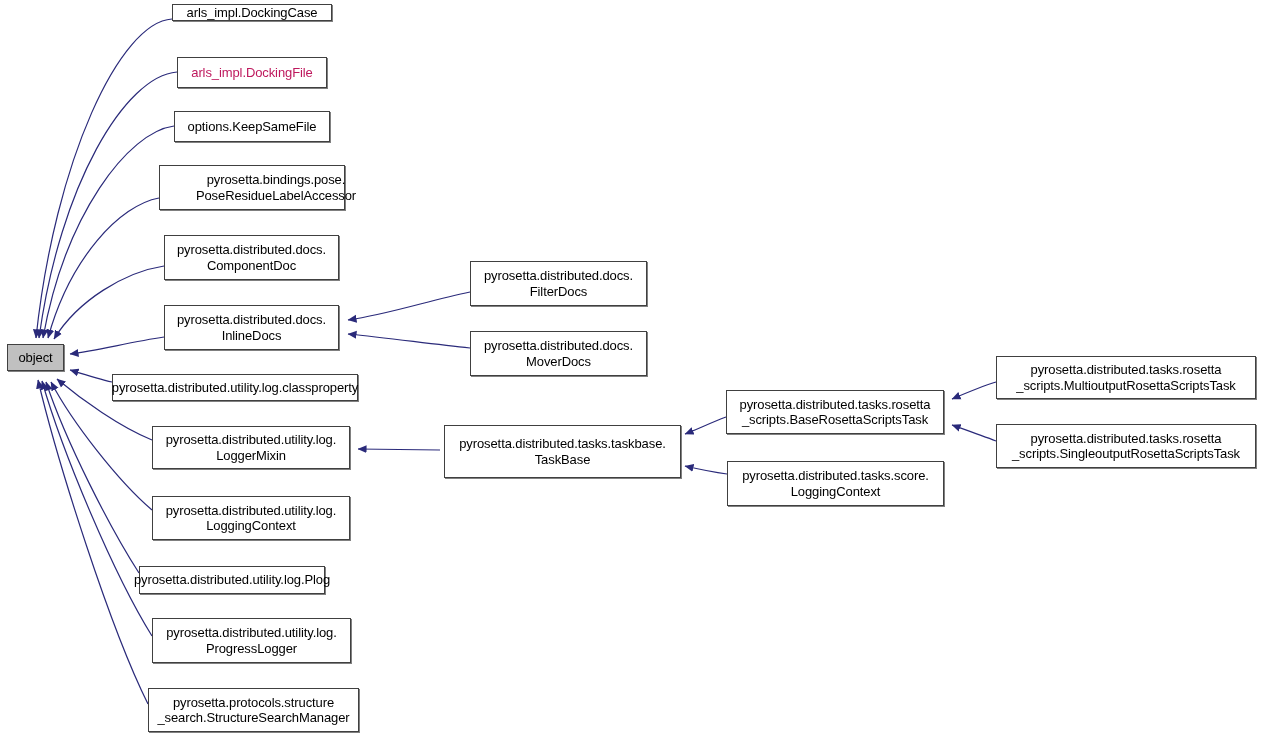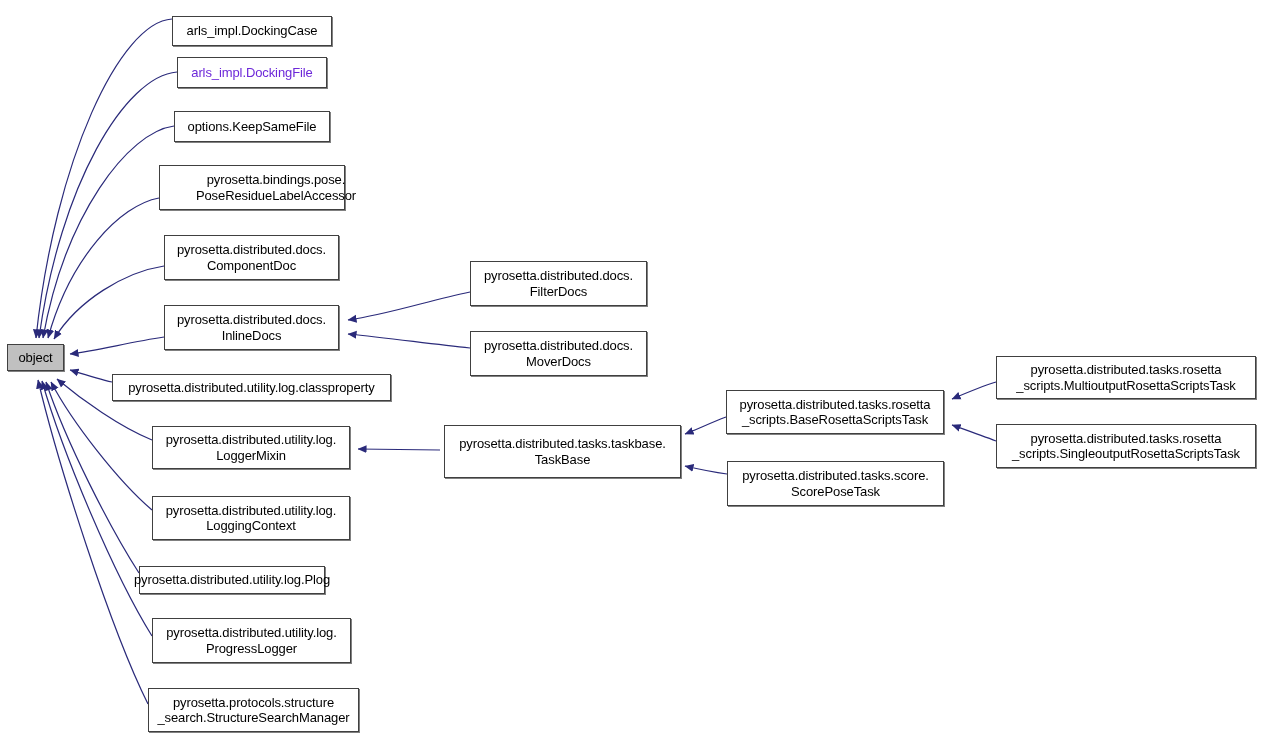--- a/index.html
+++ b/index.html
@@ -75,46 +75,46 @@
       <path d="M 148,704 C 110,628 58,464 38,380" fill="none" stroke="#2a2a7a" stroke-width="1.2" marker-end="url(#arrowhead)"></path>
       <path d="M 470,292 C 430,300 390,314 348,320" fill="none" stroke="#2a2a7a" stroke-width="1.2" marker-end="url(#arrowhead)"></path>
       <path d="M 470,348 C 430,344 390,338 348,334" fill="none" stroke="#2a2a7a" stroke-width="1.2" marker-end="url(#arrowhead)"></path>
       <path d="M 440,450 L 358,449" fill="none" stroke="#2a2a7a" stroke-width="1.2" marker-end="url(#arrowhead)"></path>
       <path d="M 726,417 C 710,423 698,429 685,434" fill="none" stroke="#2a2a7a" stroke-width="1.2" marker-end="url(#arrowhead)"></path>
       <path d="M 727,474 C 712,472 698,469 685,466" fill="none" stroke="#2a2a7a" stroke-width="1.2" marker-end="url(#arrowhead)"></path>
       <path d="M 996,382 C 983,386 966,393 952,399" fill="none" stroke="#2a2a7a" stroke-width="1.2" marker-end="url(#arrowhead)"></path>
       <path d="M 996,441 C 983,436 966,430 952,425" fill="none" stroke="#2a2a7a" stroke-width="1.2" marker-end="url(#arrowhead)"></path>
     </svg>
 <div class="node root" style="left: 7px; top: 344px; width: 57px; height: 27px; border-color: rgb(64, 64, 64); background: rgb(192, 192, 192); color: rgb(0, 0, 0);"><span class="node-label">object</span></div>
-    <div class="node" style="left: 172px; top: 16px; width: 160px; height: 30px; border-color: rgb(64, 64, 64); background: rgb(255, 255, 255); color: rgb(0, 0, 0);"><span class="node-label">arls_impl.DockingCase</span></div>
-    <div class="node" style="left: 177px; top: 57px; width: 150px; height: 31px; border-color: rgb(64, 64, 64); background: rgb(255, 255, 255); color: #6d28d9;"><span class="node-label">arls_impl.DockingFile</span></div>
+    <div class="node" style="left: 172px; top: 4px; width: 160px; height: 17px; border-color: rgb(64, 64, 64); background: rgb(255, 255, 255); color: rgb(0, 0, 0);"><span class="node-label">arls_impl.DockingCase</span></div>
+    <div class="node" style="left: 177px; top: 57px; width: 150px; height: 31px; border-color: rgb(64, 64, 64); background: rgb(255, 255, 255); color: #be185d;"><span class="node-label">arls_impl.DockingFile</span></div>
     <div class="node" style="left: 174px; top: 111px; width: 156px; height: 31px; border-color: rgb(64, 64, 64); background: rgb(255, 255, 255); color: rgb(0, 0, 0);"><span class="node-label">options.KeepSameFile</span></div>
     <div class="node" style="left: 159px; top: 165px; width: 186px; height: 45px; border-color: rgb(64, 64, 64); background: rgb(255, 255, 255); color: rgb(0, 0, 0); padding-left: 48px;"><span class="node-label">pyrosetta.bindings.pose.
 PoseResidueLabelAccessor</span></div>
     <div class="node" style="left: 164px; top: 235px; width: 175px; height: 45px; border-color: rgb(64, 64, 64); background: rgb(255, 255, 255); color: rgb(0, 0, 0);"><span class="node-label">pyrosetta.distributed.docs.
 ComponentDoc</span></div>
     <div class="node" style="left: 164px; top: 305px; width: 175px; height: 45px; border-color: rgb(64, 64, 64); background: rgb(255, 255, 255); color: rgb(0, 0, 0);"><span class="node-label">pyrosetta.distributed.docs.
 InlineDocs</span></div>
-    <div class="node" style="left: 112px; top: 374px; width: 279px; height: 27px; border-color: rgb(64, 64, 64); background: rgb(255, 255, 255); color: rgb(0, 0, 0);"><span class="node-label">pyrosetta.distributed.utility.log.classproperty</span></div>
+    <div class="node" style="left: 112px; top: 374px; width: 246px; height: 27px; border-color: rgb(64, 64, 64); background: rgb(255, 255, 255); color: rgb(0, 0, 0);"><span class="node-label">pyrosetta.distributed.utility.log.classproperty</span></div>
     <div class="node" style="left: 152px; top: 426px; width: 198px; height: 43px; border-color: rgb(64, 64, 64); background: rgb(255, 255, 255); color: rgb(0, 0, 0);"><span class="node-label">pyrosetta.distributed.utility.log.
 LoggerMixin</span></div>
     <div class="node" style="left: 152px; top: 496px; width: 198px; height: 44px; border-color: rgb(64, 64, 64); background: rgb(255, 255, 255); color: rgb(0, 0, 0);"><span class="node-label">pyrosetta.distributed.utility.log.
 LoggingContext</span></div>
     <div class="node" style="left: 139px; top: 566px; width: 186px; height: 28px; border-color: rgb(64, 64, 64); background: rgb(255, 255, 255); color: rgb(0, 0, 0);"><span class="node-label">pyrosetta.distributed.utility.log.Plog</span></div>
     <div class="node" style="left: 152px; top: 618px; width: 199px; height: 45px; border-color: rgb(64, 64, 64); background: rgb(255, 255, 255); color: rgb(0, 0, 0);"><span class="node-label">pyrosetta.distributed.utility.log.
 ProgressLogger</span></div>
     <div class="node" style="left: 148px; top: 688px; width: 211px; height: 44px; border-color: rgb(64, 64, 64); background: rgb(255, 255, 255); color: rgb(0, 0, 0);"><span class="node-label">pyrosetta.protocols.structure
 _search.StructureSearchManager</span></div>
     <div class="node" style="left: 470px; top: 261px; width: 177px; height: 45px; border-color: rgb(64, 64, 64); background: rgb(255, 255, 255); color: rgb(0, 0, 0);"><span class="node-label">pyrosetta.distributed.docs.
 FilterDocs</span></div>
     <div class="node" style="left: 470px; top: 331px; width: 177px; height: 45px; border-color: rgb(64, 64, 64); background: rgb(255, 255, 255); color: rgb(0, 0, 0);"><span class="node-label">pyrosetta.distributed.docs.
 MoverDocs</span></div>
     <div class="node" style="left: 444px; top: 425px; width: 237px; height: 53px; border-color: rgb(64, 64, 64); background: rgb(255, 255, 255); color: rgb(0, 0, 0);"><span class="node-label">pyrosetta.distributed.tasks.taskbase.
 TaskBase</span></div>
     <div class="node" style="left: 726px; top: 390px; width: 218px; height: 44px; border-color: rgb(64, 64, 64); background: rgb(255, 255, 255); color: rgb(0, 0, 0);"><span class="node-label">pyrosetta.distributed.tasks.rosetta
 _scripts.BaseRosettaScriptsTask</span></div>
     <div class="node" style="left: 727px; top: 461px; width: 217px; height: 45px; border-color: rgb(64, 64, 64); background: rgb(255, 255, 255); color: rgb(0, 0, 0);"><span class="node-label">pyrosetta.distributed.tasks.score.
-ScorePoseTask</span></div>
+LoggingContext</span></div>
     <div class="node" style="left: 996px; top: 356px; width: 260px; height: 43px; border-color: rgb(64, 64, 64); background: rgb(255, 255, 255); color: rgb(0, 0, 0);"><span class="node-label">pyrosetta.distributed.tasks.rosetta
 _scripts.MultioutputRosettaScriptsTask</span></div>
     <div class="node" style="left: 996px; top: 424px; width: 260px; height: 44px; border-color: rgb(64, 64, 64); background: rgb(255, 255, 255); color: rgb(0, 0, 0);"><span class="node-label">pyrosetta.distributed.tasks.rosetta
 _scripts.SingleoutputRosettaScriptsTask</span></div>
   </div>
 
 </body></html>

